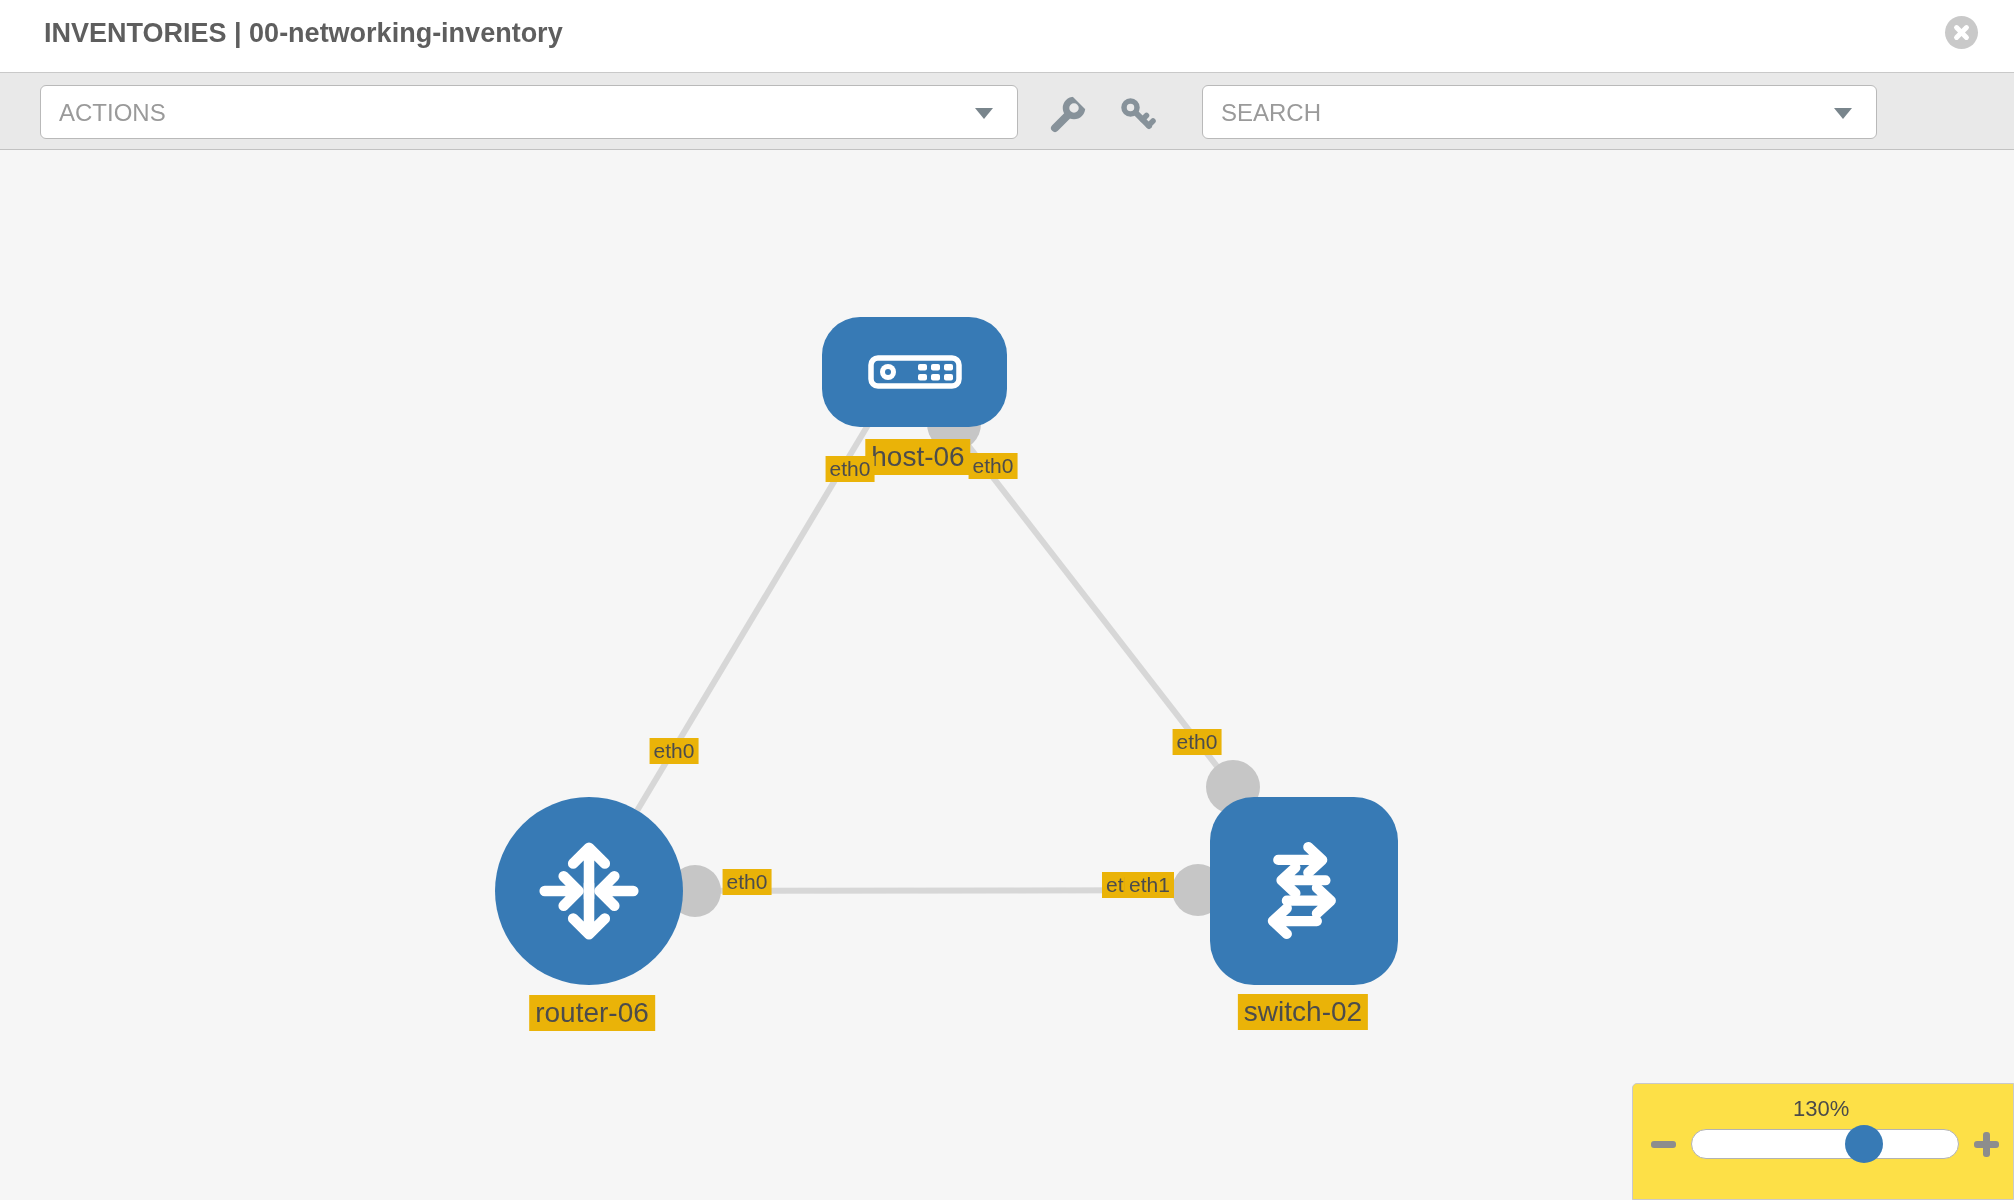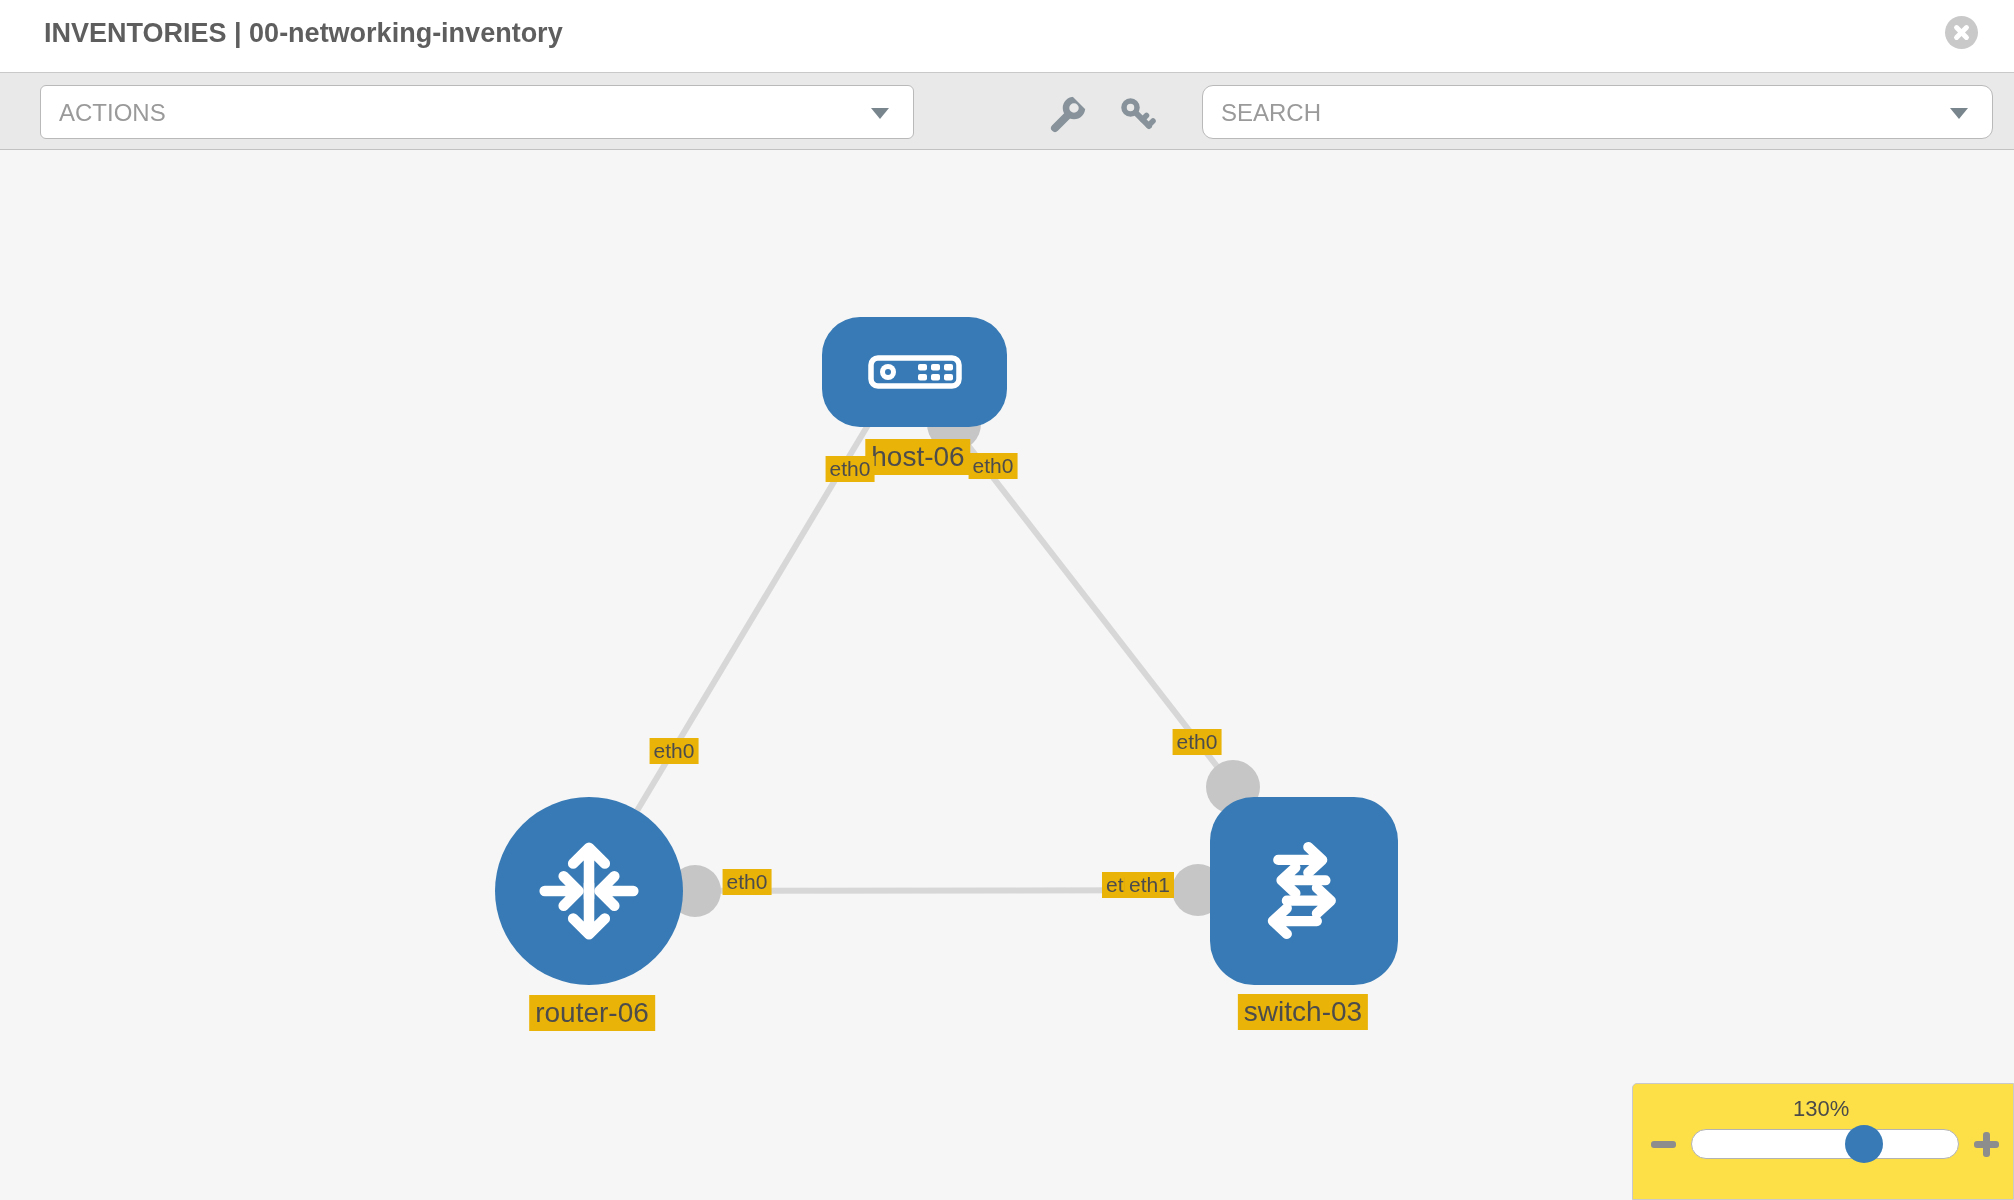--- a/index.html
+++ b/index.html
@@ -18,22 +18,22 @@
 
   
   .toolbar { position:absolute; left:0; top:72px; width:2014px; height:78px; background:#e9e9e9;
              border-top:1px solid #c9c9c9; border-bottom:1px solid #c2c2c2; }
   .dropdown { position:absolute; top:12px; height:54px; background:#ffffff; border:1px solid #b9b9b9;
               border-radius:6px; cursor:pointer; }
   .dropdown .dd-label { position:absolute; left:18px; top:13px; font-size:24px; color:#9a9a9a; }
   .caret { position:absolute; right:24px; top:22px; width:0; height:0;
            border-left:9px solid transparent; border-right:9px solid transparent;
            border-top:11px solid #79858c; }
-  .dd-actions { left:40px;  width:874px; }
-  .dd-search  { left:1202px; width:791px;border-radius:11px; }
+  .dd-actions { left:40px;  width:978px; }
+  .dd-search  { left:1202px; width:675px; }
   .tool-icon-btn { position:absolute; top:22px; width:40px; height:40px; cursor:pointer; }
   .tool-icon-btn.wrench { left:1048px; }
   .tool-icon-btn.key    { left:1118px; }
 
   
   .canvas { position:absolute; left:0; top:150px; width:2014px; height:1050px; background:#f6f6f6; }
   .links-svg { position:absolute; left:0; top:0; z-index:1; }
 
   .node { position:absolute; z-index:4; background:#377ab5; display:flex;
           align-items:center; justify-content:center; cursor:pointer; }
@@ -144,21 +144,21 @@
       <svg width="118" height="118" viewBox="0 0 110 110" fill="none" stroke="#ffffff" stroke-width="9.5" stroke-linecap="round" stroke-linejoin="round">
         <path d="M31 26 H71 M59 14 L72 26 L59 38"></path>
         <path d="M75 45 H35 M47 33 L34 45 L47 57"></path>
         <path d="M39 64 H79 M67 52 L80 64 L67 76"></path>
         <path d="M67 83 H27 M39 71 L26 83 L39 95"></path>
       </svg>
     </div>
 
     <span class="lbl node-lbl" style="left:918px; top:307px;">host-06</span>
     <span class="lbl node-lbl" style="left:592px; top:863px;">router-06</span>
-    <span class="lbl node-lbl" style="left:1303px; top:862px;">switch-03</span>
+    <span class="lbl node-lbl" style="left:1303px; top:862px;">switch-02</span>
 
     <span class="lbl if-lbl" style="left:850px; top:319px;">eth0</span>
     <span class="lbl if-lbl" style="left:993px; top:316px;">eth0</span>
     <span class="lbl if-lbl" style="left:674px; top:601px;">eth0</span>
     <span class="lbl if-lbl" style="left:1197px; top:592px;">eth0</span>
     <span class="lbl if-lbl" style="left:747px; top:732px;">eth0</span>
     <span class="lbl if-lbl raw under" style="left:1102px; top:722px;">eth0</span>
     <span class="lbl if-lbl raw" style="left:1125px; top:722px;">eth1</span>
 
     <div class="zoom-panel">

